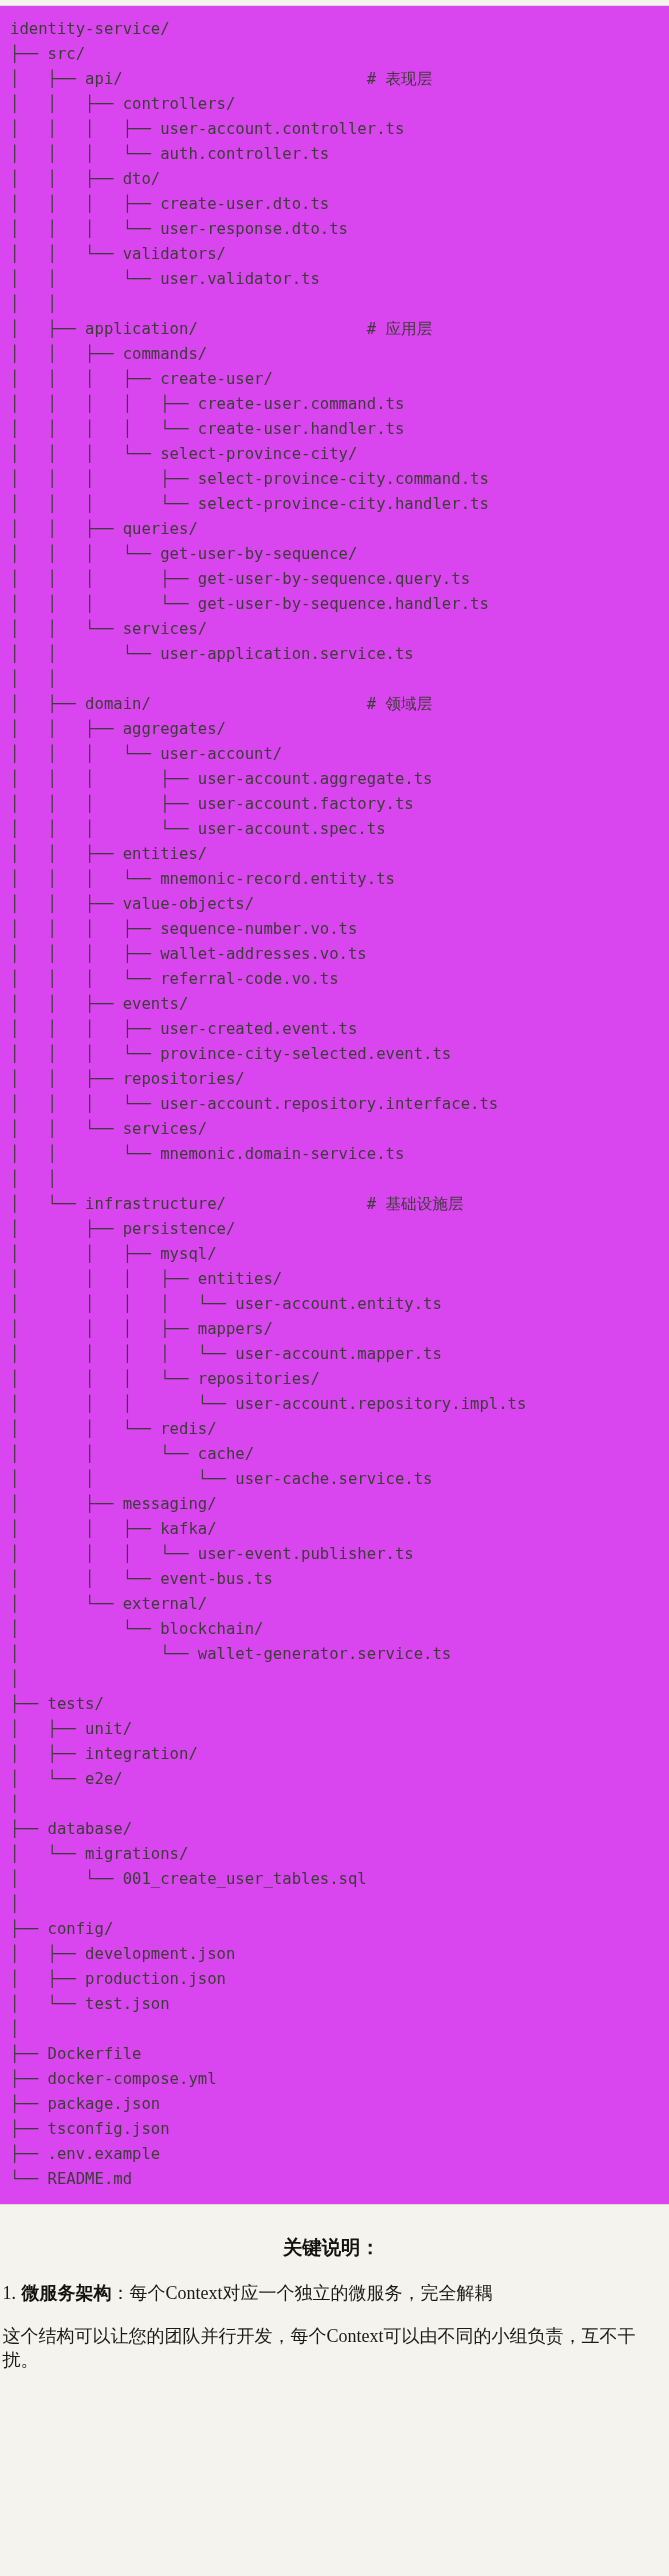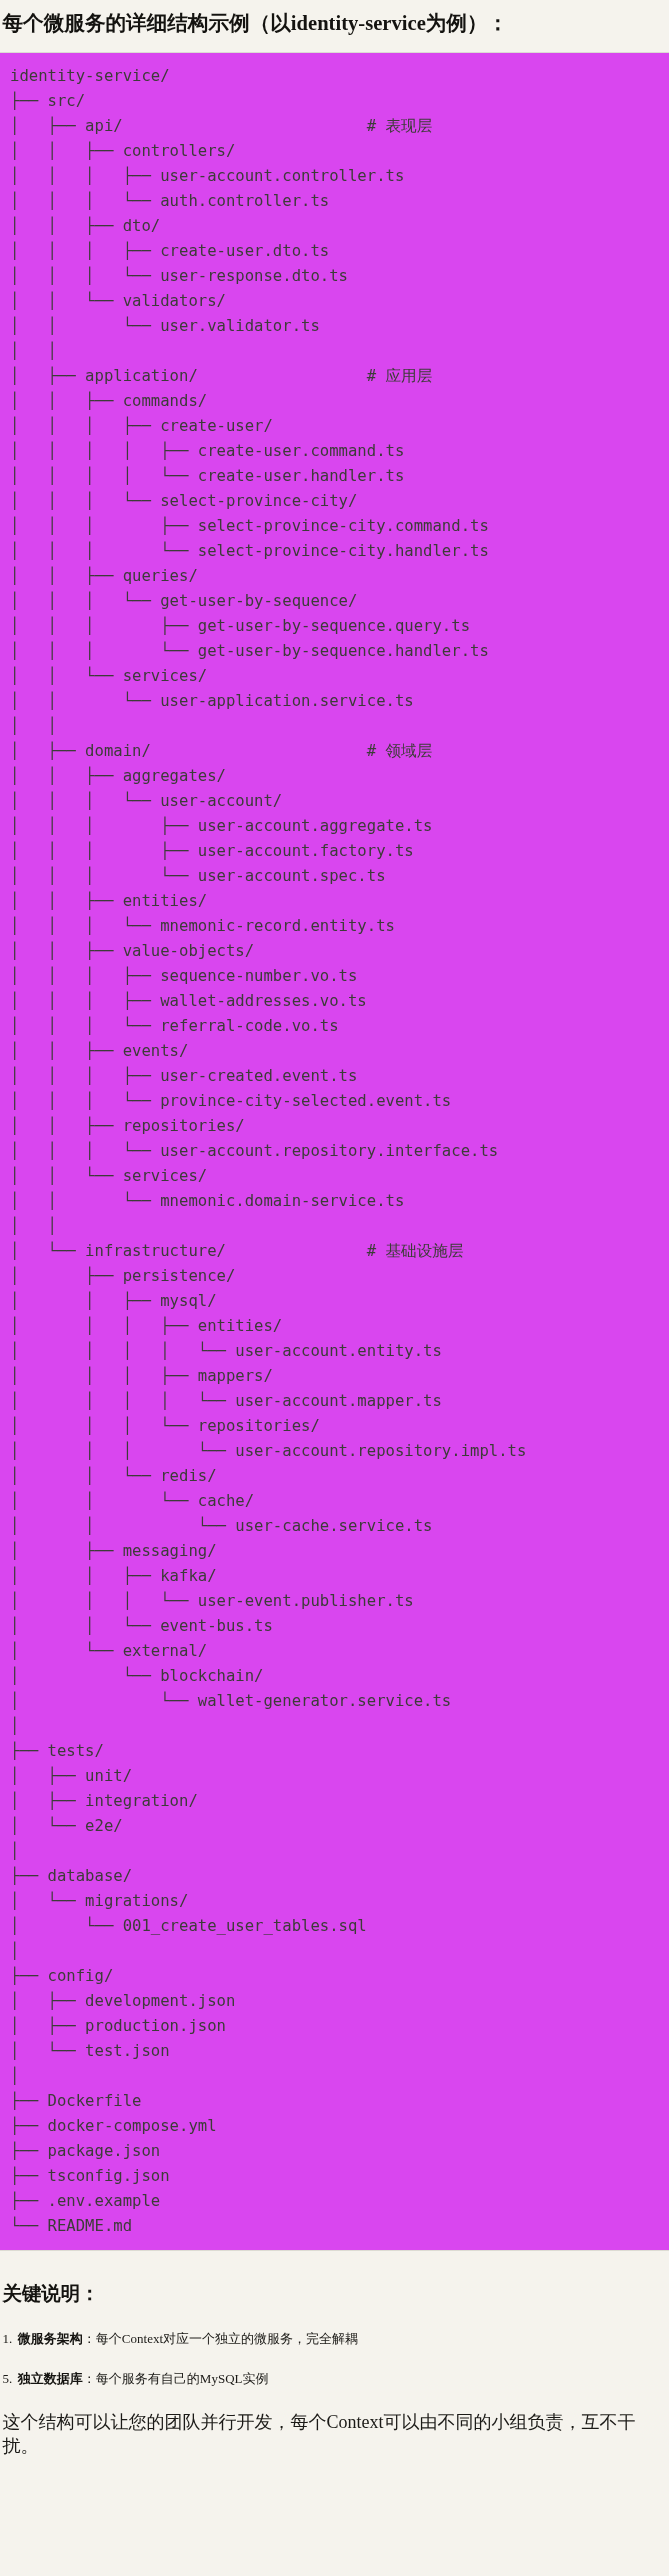--- a/index.html
+++ b/index.html
@@ -43,23 +43,24 @@
   }
   .notes {
     padding: 0 8.8px 3.8px 2.5px;
   }
   .notes-heading {
     font-family: "Liberation Serif", serif;
     font-size: 19.4px;
     font-weight: 700;
     color: #141310;
     margin: 29px 0 20px 0;
+    text-align: center;
   }
   .note-item {
-    font-size: 13px;
+    font-size: 18px;
     line-height: 24px;
     margin: 0 0 15.6px 0;
     color: #1B1A17;
   }
   .note-num {
     display: inline-block;
     margin-right: 5.6px;
   }
   .note-label {
     font-weight: 700;
@@ -70,21 +71,20 @@
     line-height: 24px;
     margin: 19px 0 0 0;
     color: #1B1A17;
   }
 </style>
 </head>
 <body>
 
 <div class="page">
 
-  <h1 class="page-title">每个微服务的详细结构示例（以identity-service为例）：</h1>
 
   <div class="code-block">
     <pre>identity-service/
 ├── src/
 │   ├── api/                          # 表现层
 │   │   ├── controllers/
 │   │   │   ├── user-account.controller.ts
 │   │   │   └── auth.controller.ts
 │   │   ├── dto/
 │   │   │   ├── create-user.dto.ts
@@ -172,22 +172,19 @@
   <div class="notes">
     <h2 class="notes-heading">关键说明：</h2>
 
     <div class="note-item">
       <span class="note-num">1.</span><span class="note-label">微服务架构</span><span class="note-text">：每个Context对应一个独立的微服务，完全解耦</span>
     </div>
 
 
 
 
-    <div class="note-item">
-      <span class="note-num">5.</span><span class="note-label">独立数据库</span><span class="note-text">：每个服务有自己的MySQL实例</span>
-    </div>
 
 
     <p class="closing-note">这个结构可以让您的团队并行开发，每个Context可以由不同的小组负责，互不干扰。</p>
   </div>
 
 </div>
 
 
 </body></html>

